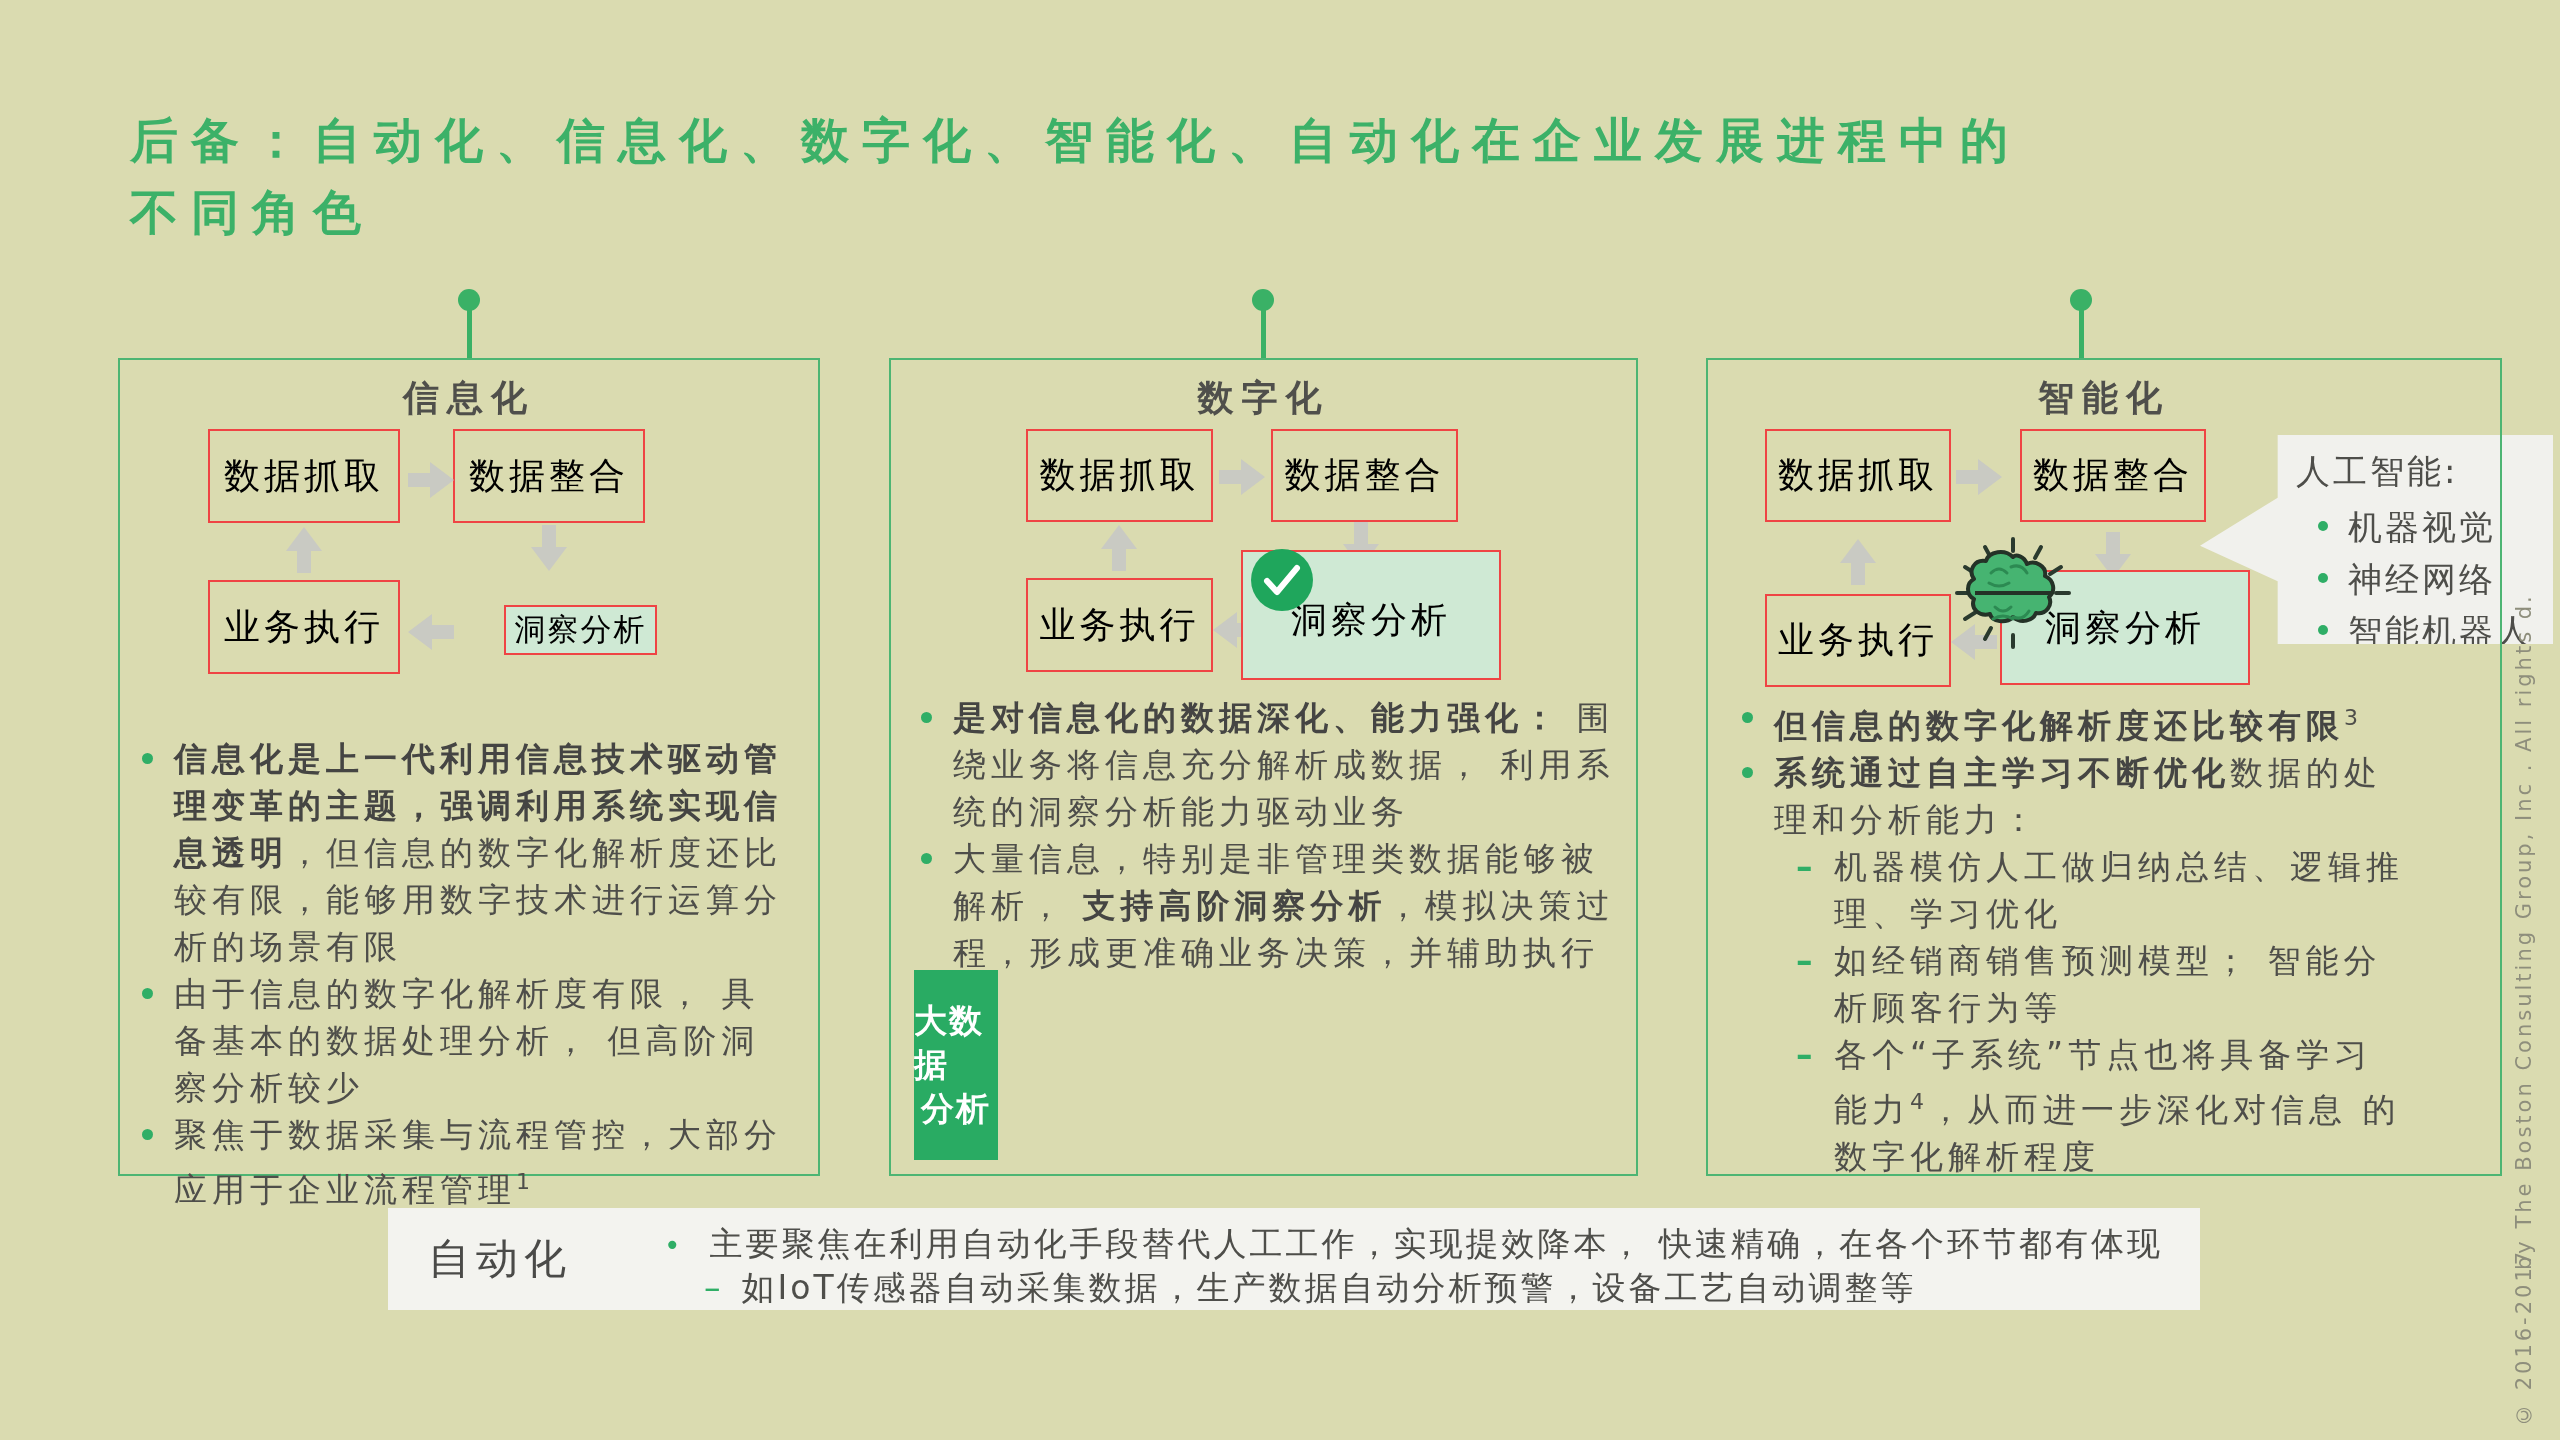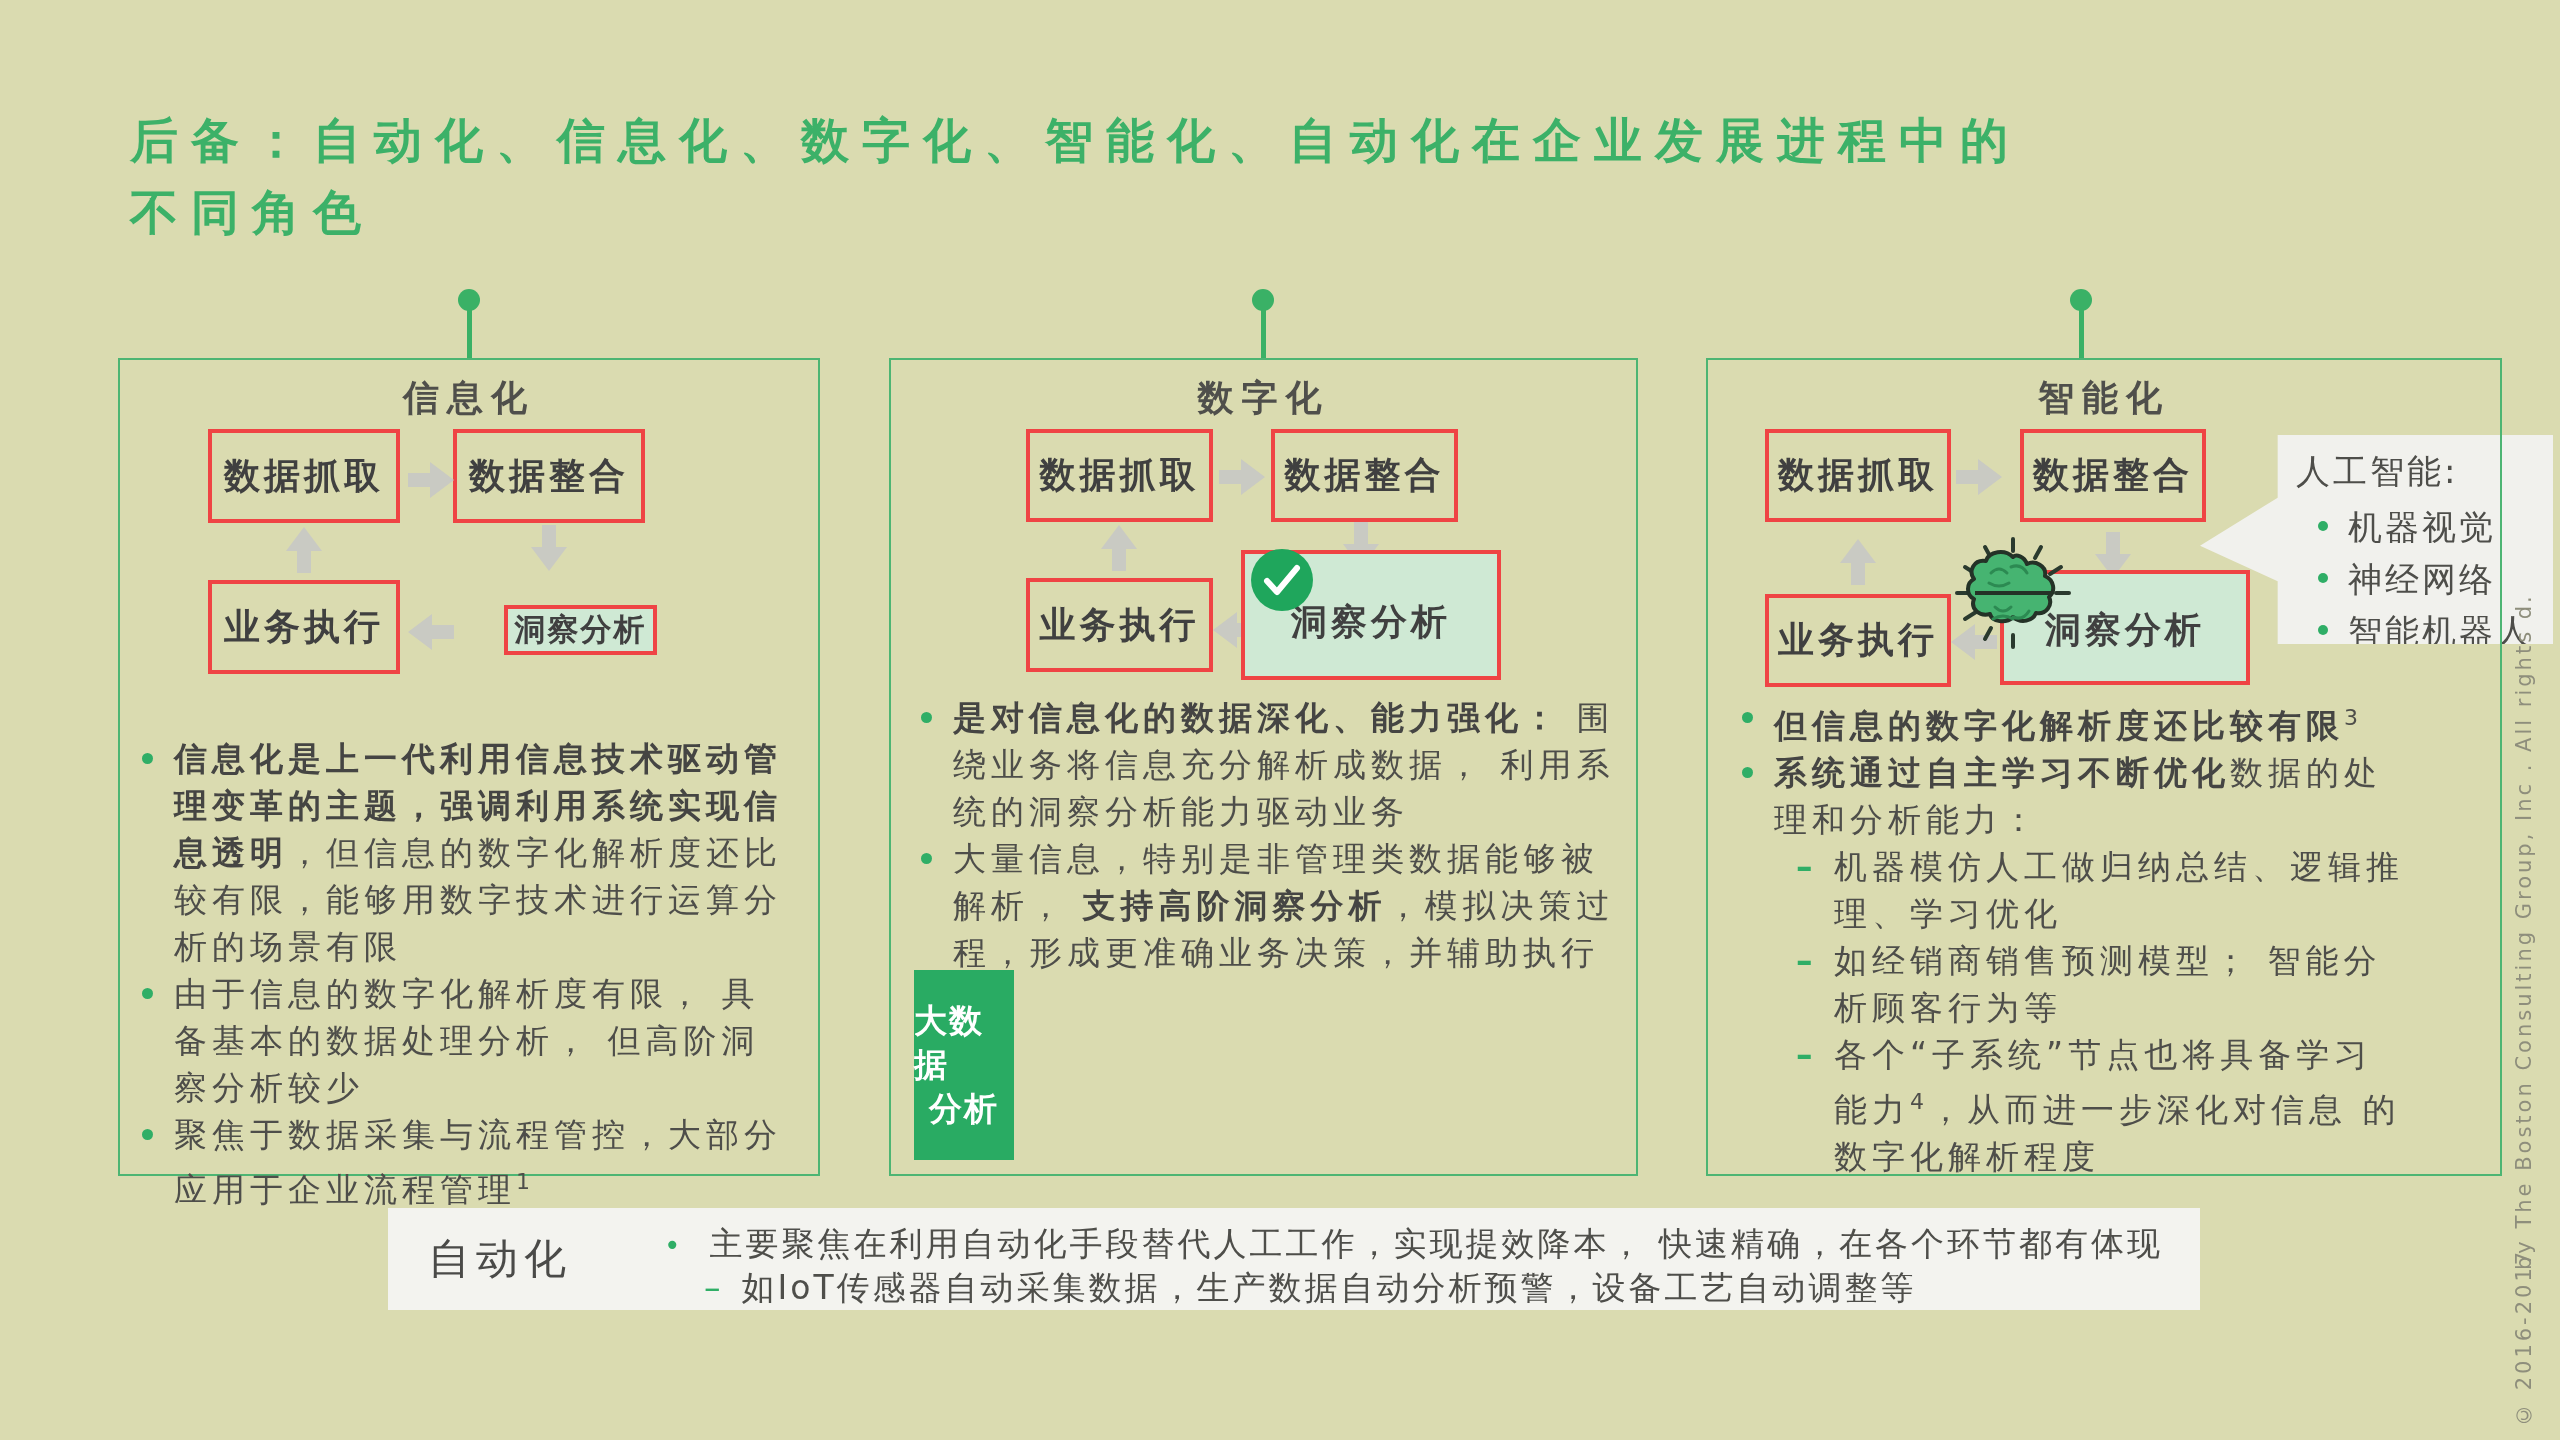--- a/index.html
+++ b/index.html
@@ -14,23 +14,23 @@
   
   .dot{position:absolute;width:22px;height:22px;border-radius:50%;background:#3ab166;}
   .stem{position:absolute;width:5px;background:#3ab166;}
 
   
   .colbox{position:absolute;top:358px;height:818px;border:2px solid #4db573;box-sizing:border-box;}
   .col-header{position:absolute;top:14px;left:0;width:100%;text-align:center;
               font-size:36px;letter-spacing:8px;font-weight:600;color:#4f4f4b;}
 
   
-  .fbox{position:absolute;border:4px solid #ef4444;box-sizing:border-box;display:flex;
-        align-items:center;justify-content:center;font-size:36px;font-weight:700;
-        color:#404040;letter-spacing:4px;background:transparent;}
+  .fbox{position:absolute;border:2px solid #ef4444;box-sizing:border-box;display:flex;
+        align-items:center;justify-content:center;font-size:36px;font-weight:400;
+        color:#000000;letter-spacing:4px;background:transparent;}
   .fbox.fill{background:#cfe9d4;}
   .fbox.small{font-size:31px;letter-spacing:2px;}
   .fbox.big-insight{align-items:flex-start;}
   .fbox.big-insight .lbl2{margin-top:44px;}
   .fbox.big-insight3 .lbl2{margin-top:32px;}
 
   .arrow{position:absolute;width:46px;height:40px;}
   .arrow svg{display:block;}
   .arrow.up{transform:rotate(-90deg);}
   .arrow.down{transform:rotate(90deg);}
@@ -176,21 +176,21 @@
           <circle cx="31" cy="31" r="31" fill="#1fa65c"></circle>
           <path d="M16 32 L26 43 L46 19" stroke="#ffffff" stroke-width="6" fill="none" stroke-linecap="round" stroke-linejoin="round"></path>
         </svg>
     </div>
 
     <ul class="bullets" style="left:26px;width:712px;">
       <li class="main"><span class="bold">是对信息化的数据深化、能力强化：</span><span> 围绕业务将信息充分解析成数据， 利用系统的洞察分析能力驱动业务</span></li>
       <li class="main"><span>大量信息，特别是非管理类数据能够被解析， </span><span class="bold">支持高阶洞察分析</span><span>，模拟决策过程，形成更准确业务决策，并辅助执行</span></li>
     </ul>
 
-    <div class="bigdata-label" style="left:23px;top:610px;width:100px;height:190px;">
+    <div class="bigdata-label" style="left:23px;top:610px;width:84px;height:190px;">
       <span>大数据</span>
       <span>分析</span>
     </div>
   </div>
 
   <div class="colbox" style="left:1706px;width:796px;">
     <div class="col-header">智能化</div>
 
     <div class="fbox" style="left:57px;top:69px;width:186px;height:93px;">数据抓取</div>
     <div class="fbox" style="left:312px;top:69px;width:186px;height:93px;">数据整合</div>

